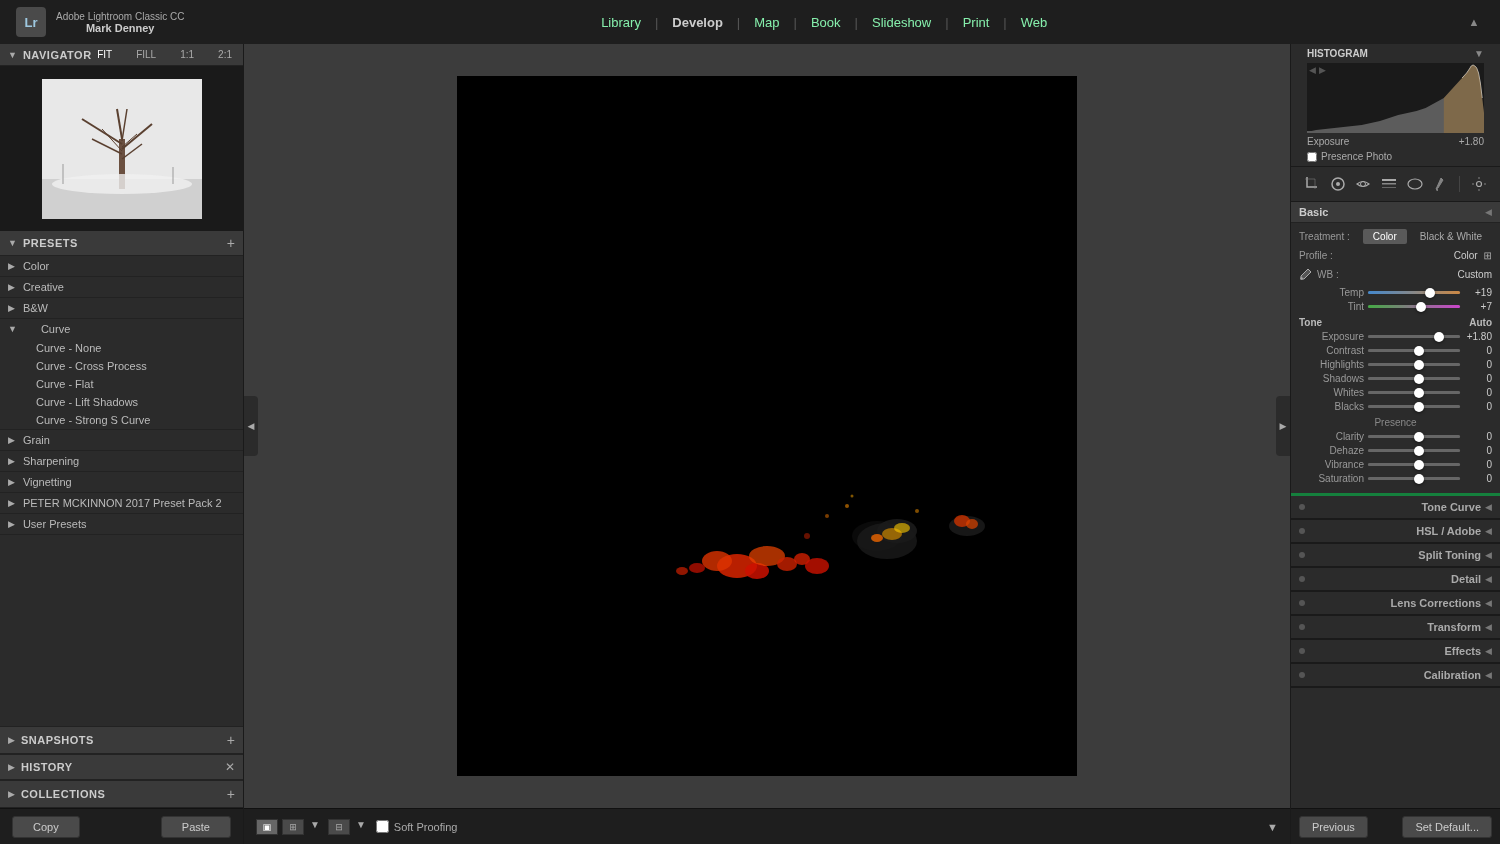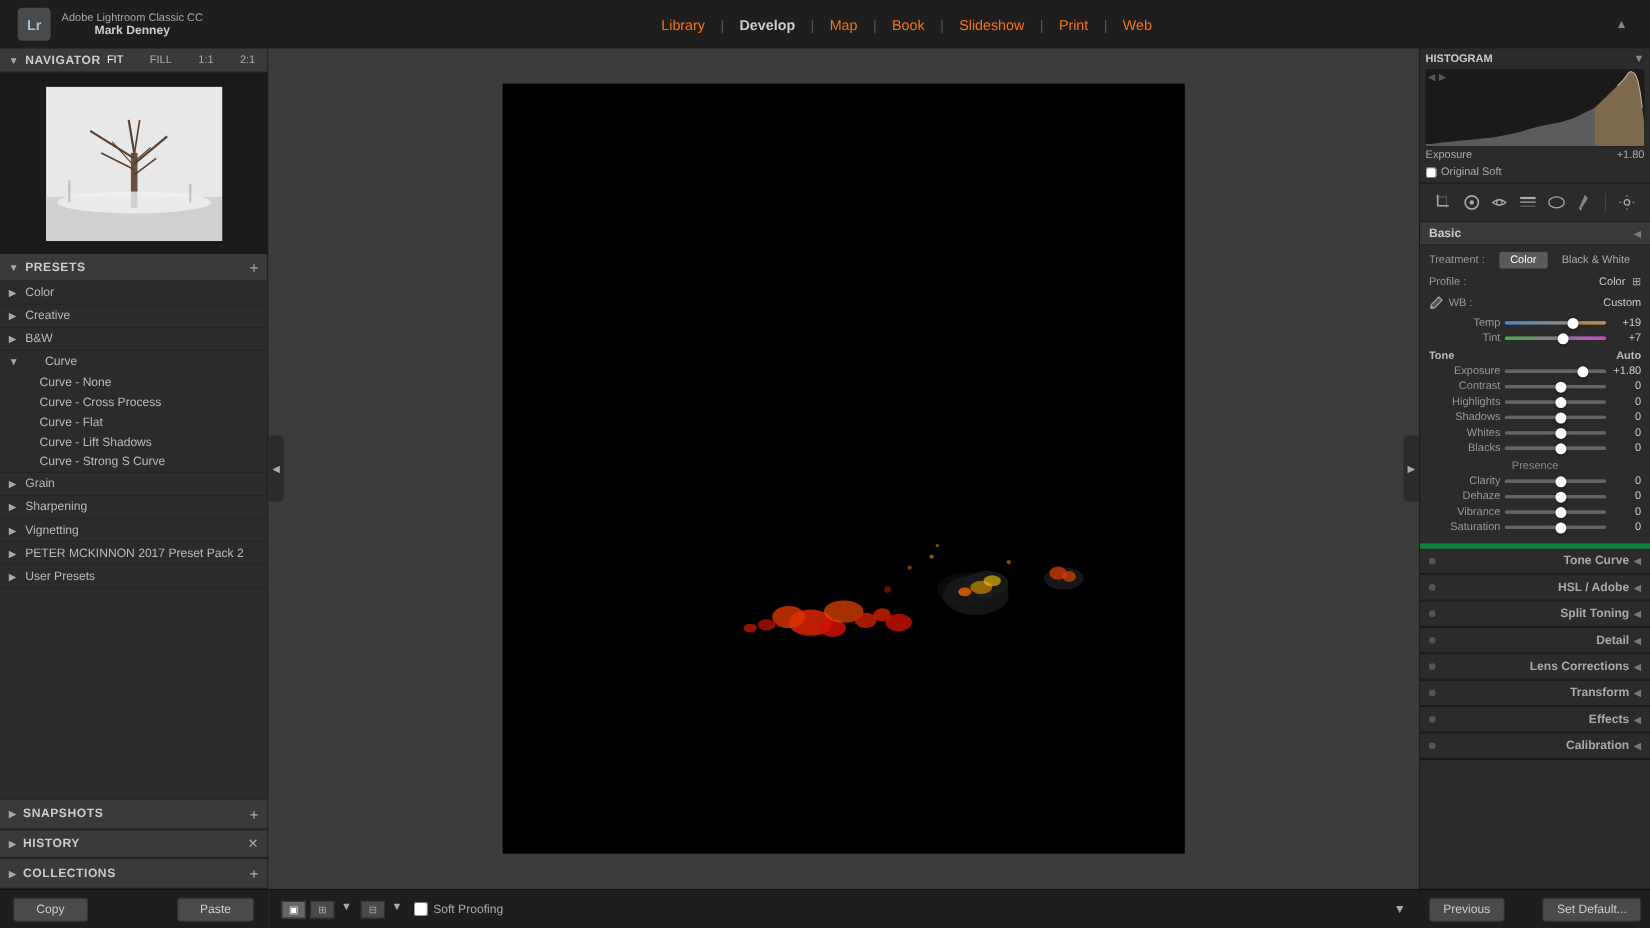--- a/index.html
+++ b/index.html
@@ -55,21 +55,21 @@
       font-size: 11px;
       color: #ccc;
       font-weight: bold;
     }
     .top-nav {
       display: flex;
       align-items: center;
       gap: 4px;
     }
     .top-nav-item {
-      color: #f97316;
+      color: #86efac;
       padding: 4px 10px;
       cursor: pointer;
       font-size: 13px;
     }
     .top-nav-item.active {
       color: #ccc;
       font-weight: bold;
     }
     .top-nav-sep {
       color: #555;
@@ -292,21 +292,21 @@
       background: #2b2b2b;
       display: flex;
       flex-direction: column;
       border-left: 1px solid #1a1a1a;
       flex-shrink: 0;
       overflow-y: auto;
     }
 
     
     .histogram-section {
-      padding: 4px 5px;
+      padding: 4px 16px;
       border-bottom: 1px solid #1a1a1a;
     }
     .histogram-header {
       display: flex;
       align-items: center;
       justify-content: space-between;
       margin-bottom: 4px;
     }
     .histogram-canvas {
       width: 100%;
@@ -355,21 +355,21 @@
     }
     .right-section-title {
       font-size: 11px;
       font-weight: bold;
       color: #ccc;
     }
 
     
     .basic-panel {
       padding: 6px 8px;
-      border-bottom: 5px solid #15803d;
+      border-bottom: 3px solid #15803d;
     }
 
     .treatment-row {
       display: flex;
       align-items: center;
       justify-content: space-between;
       margin-bottom: 6px;
     }
     .treatment-label {
       color: #999;
@@ -845,21 +845,21 @@
           <span style="color:#555;font-size:9px;cursor:pointer;">◀</span>
           <span style="color:#555;font-size:9px;cursor:pointer;">▶</span>
         </div>
       </div>
       <div class="histogram-info">
         <span>Exposure</span>
         <span>+1.80</span>
       </div>
       <div style="display:flex;align-items:center;gap:4px;margin-top:4px;">
         <input type="checkbox" style="margin: 0px; width: 10px; height: 10px;">
-        <span style="font-size:10px;color:#aaa;">Original Soft</span>
+        <span style="font-size:10px;color:#aaa;">Presence Photo</span>
       </div>
     </div>
 
     <div class="tool-icons-row">
       <div class="tool-icon">
         <svg width="16" height="16" viewBox="0 0 16 16" xmlns="http://www.w3.org/2000/svg">
           <path d="M3 1v10h10" stroke="#aaa" stroke-width="1.5" fill="none"></path>
           <path d="M1 3h10v10" stroke="#888" stroke-width="1" fill="none" opacity="0.5"></path>
         </svg>
       </div>

